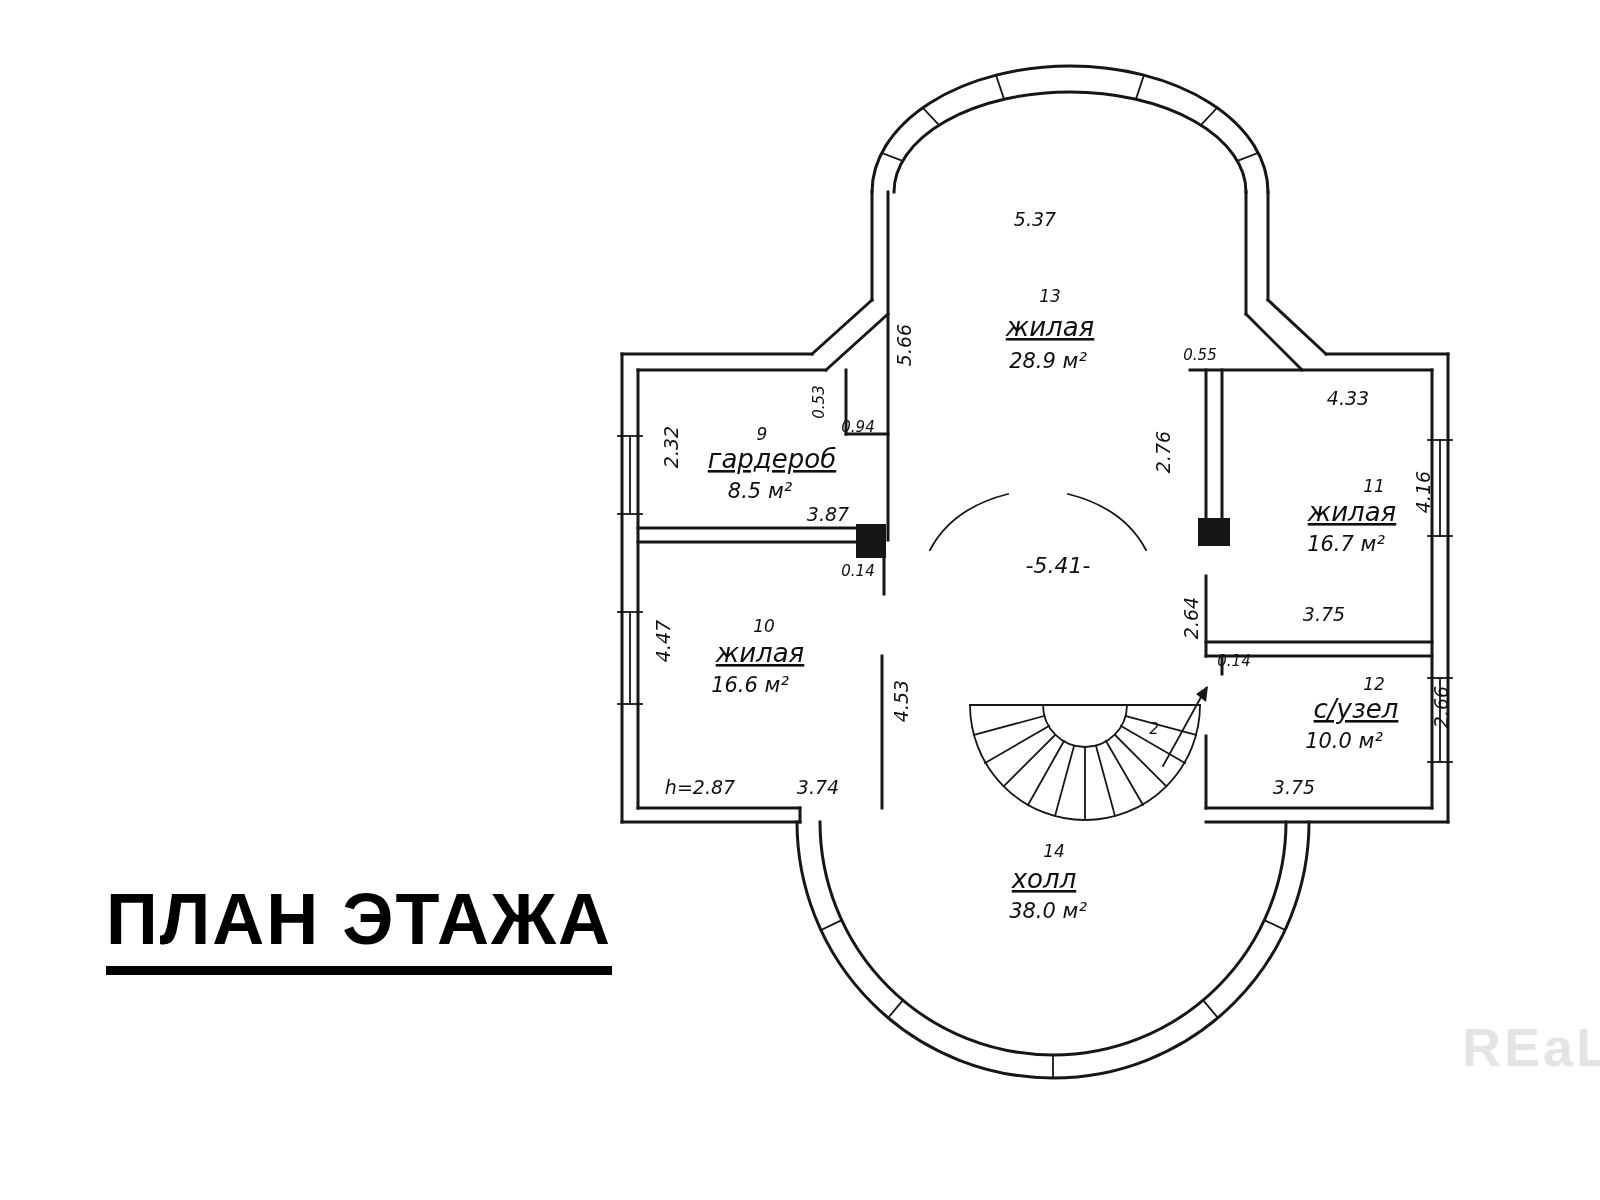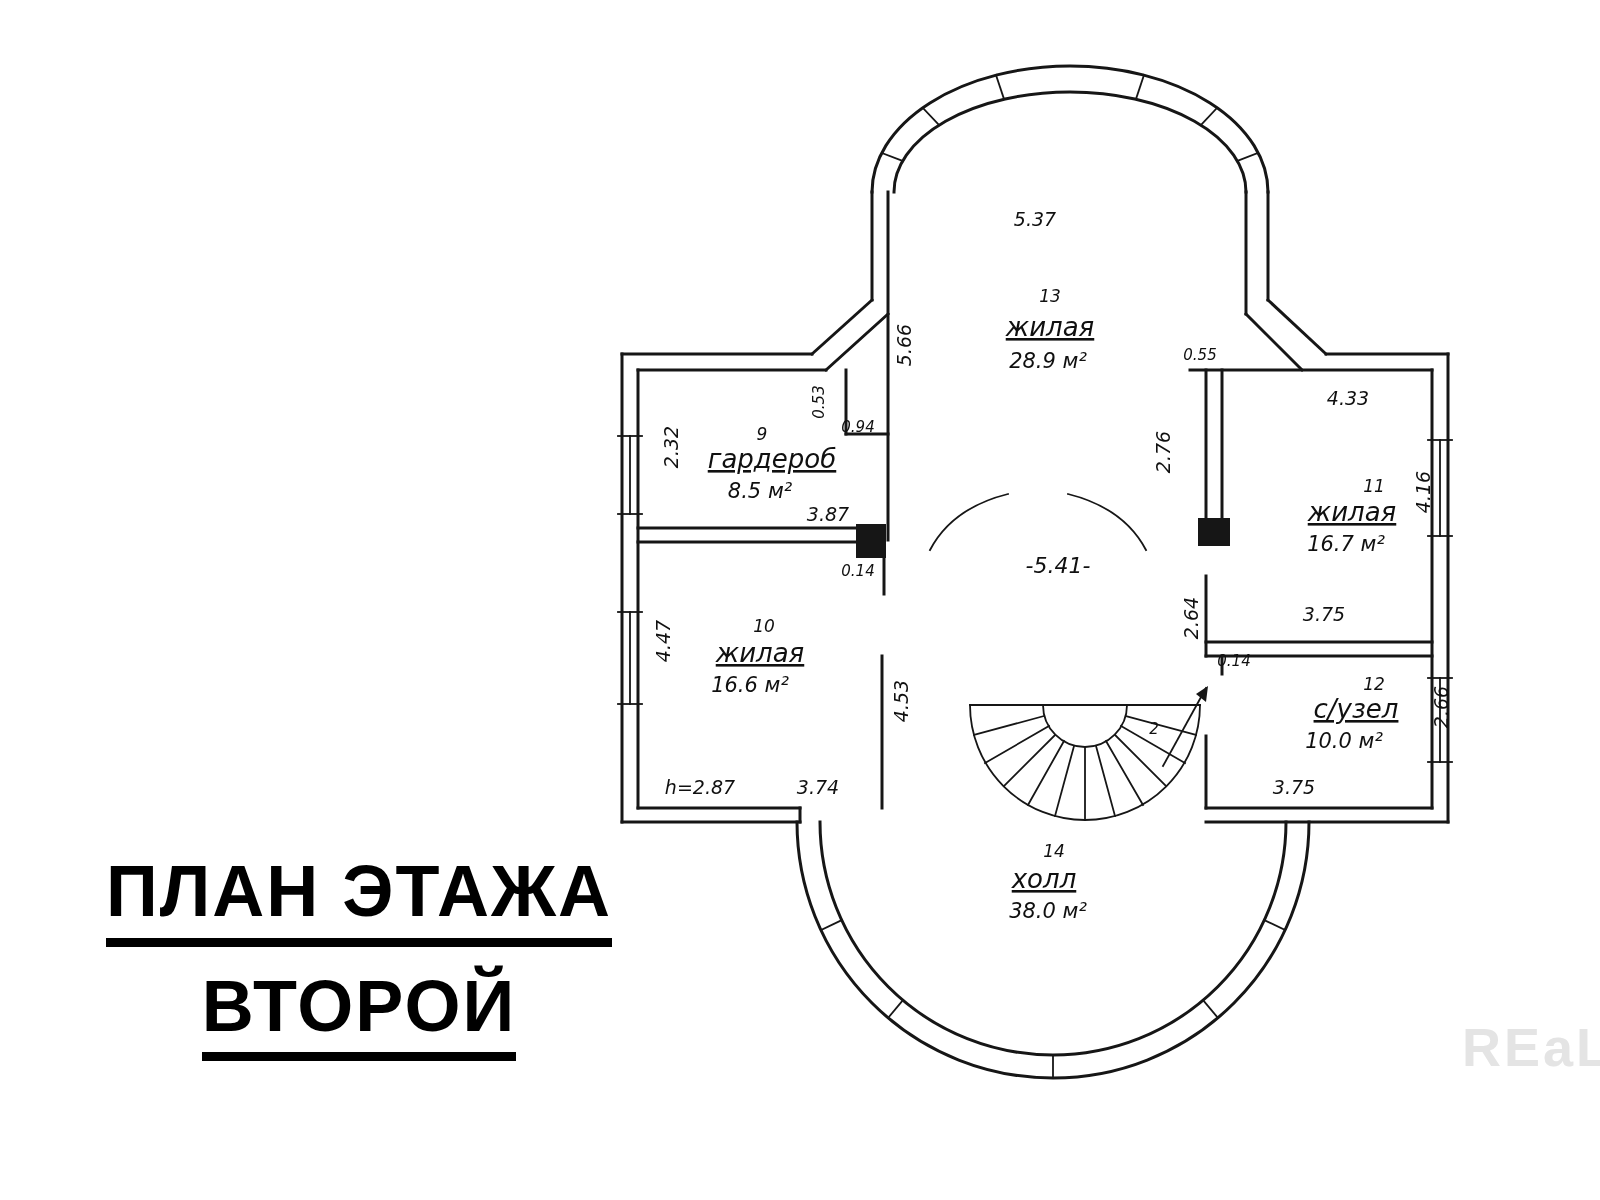--- a/index.html
+++ b/index.html
@@ -8,22 +8,22 @@
   svg.plan{position:absolute;left:0;top:0;}
   .w{stroke:#161616;stroke-width:3;fill:none;stroke-linecap:square;}
   .t{stroke:#161616;stroke-width:1.8;fill:none;stroke-linecap:square;}
   .pier{fill:#161616;stroke:none;}
   svg text{fill:#101010;font-family:"DejaVu Sans",sans-serif;font-style:italic;}
   .dim{font-size:19px;}
   .dimsm{font-size:15px;}
   .rnum{font-size:17px;}
   .rname{font-size:26px;text-decoration:underline;}
   .rarea{font-size:21px;}
-  .title-block{position:absolute;left:106px;top:854px;color:#000;
-               font-family:"Liberation Sans","DejaVu Sans",sans-serif;text-align:center;}
+  .title-block{position:absolute;left:106px;top:882px;color:#000;
+               font-family:"Liberation Sans","DejaVu Sans",sans-serif;}
   .title-line{display:inline-block;font-size:72px;font-weight:800;letter-spacing:2px;
               border-bottom:9px solid #000;padding-bottom:8px;line-height:1.05;}
   .title-row{margin-bottom:22px;}
   .watermark{position:absolute;left:1462px;top:1016px;font-size:54px;font-weight:700;
              color:#e4e4e4;letter-spacing:3px;font-family:"Liberation Sans","DejaVu Sans",sans-serif;}
 </style>
 </head>
 <body>
 
 <div class="stage">
@@ -199,20 +199,17 @@
       <text class="dim" x="1294" y="794" text-anchor="middle">3.75</text>
       <text class="dim" x="1442" y="713" text-anchor="middle" transform="rotate(-90 1442 707)">2.66</text>
       <text class="dimsm" x="1154" y="734" text-anchor="middle">2</text>
     </g>
   </svg>
 
   <div class="title-block">
     <div class="title-row">
       <span class="title-line">ПЛАН ЭТАЖА</span>
     </div>
-    <div class="title-row">
-      <span class="title-line">ВТОРОЙ</span>
-    </div>
   </div>
 
   <div class="watermark">REaLT</div>
 
 </div>
 
 </body></html>

